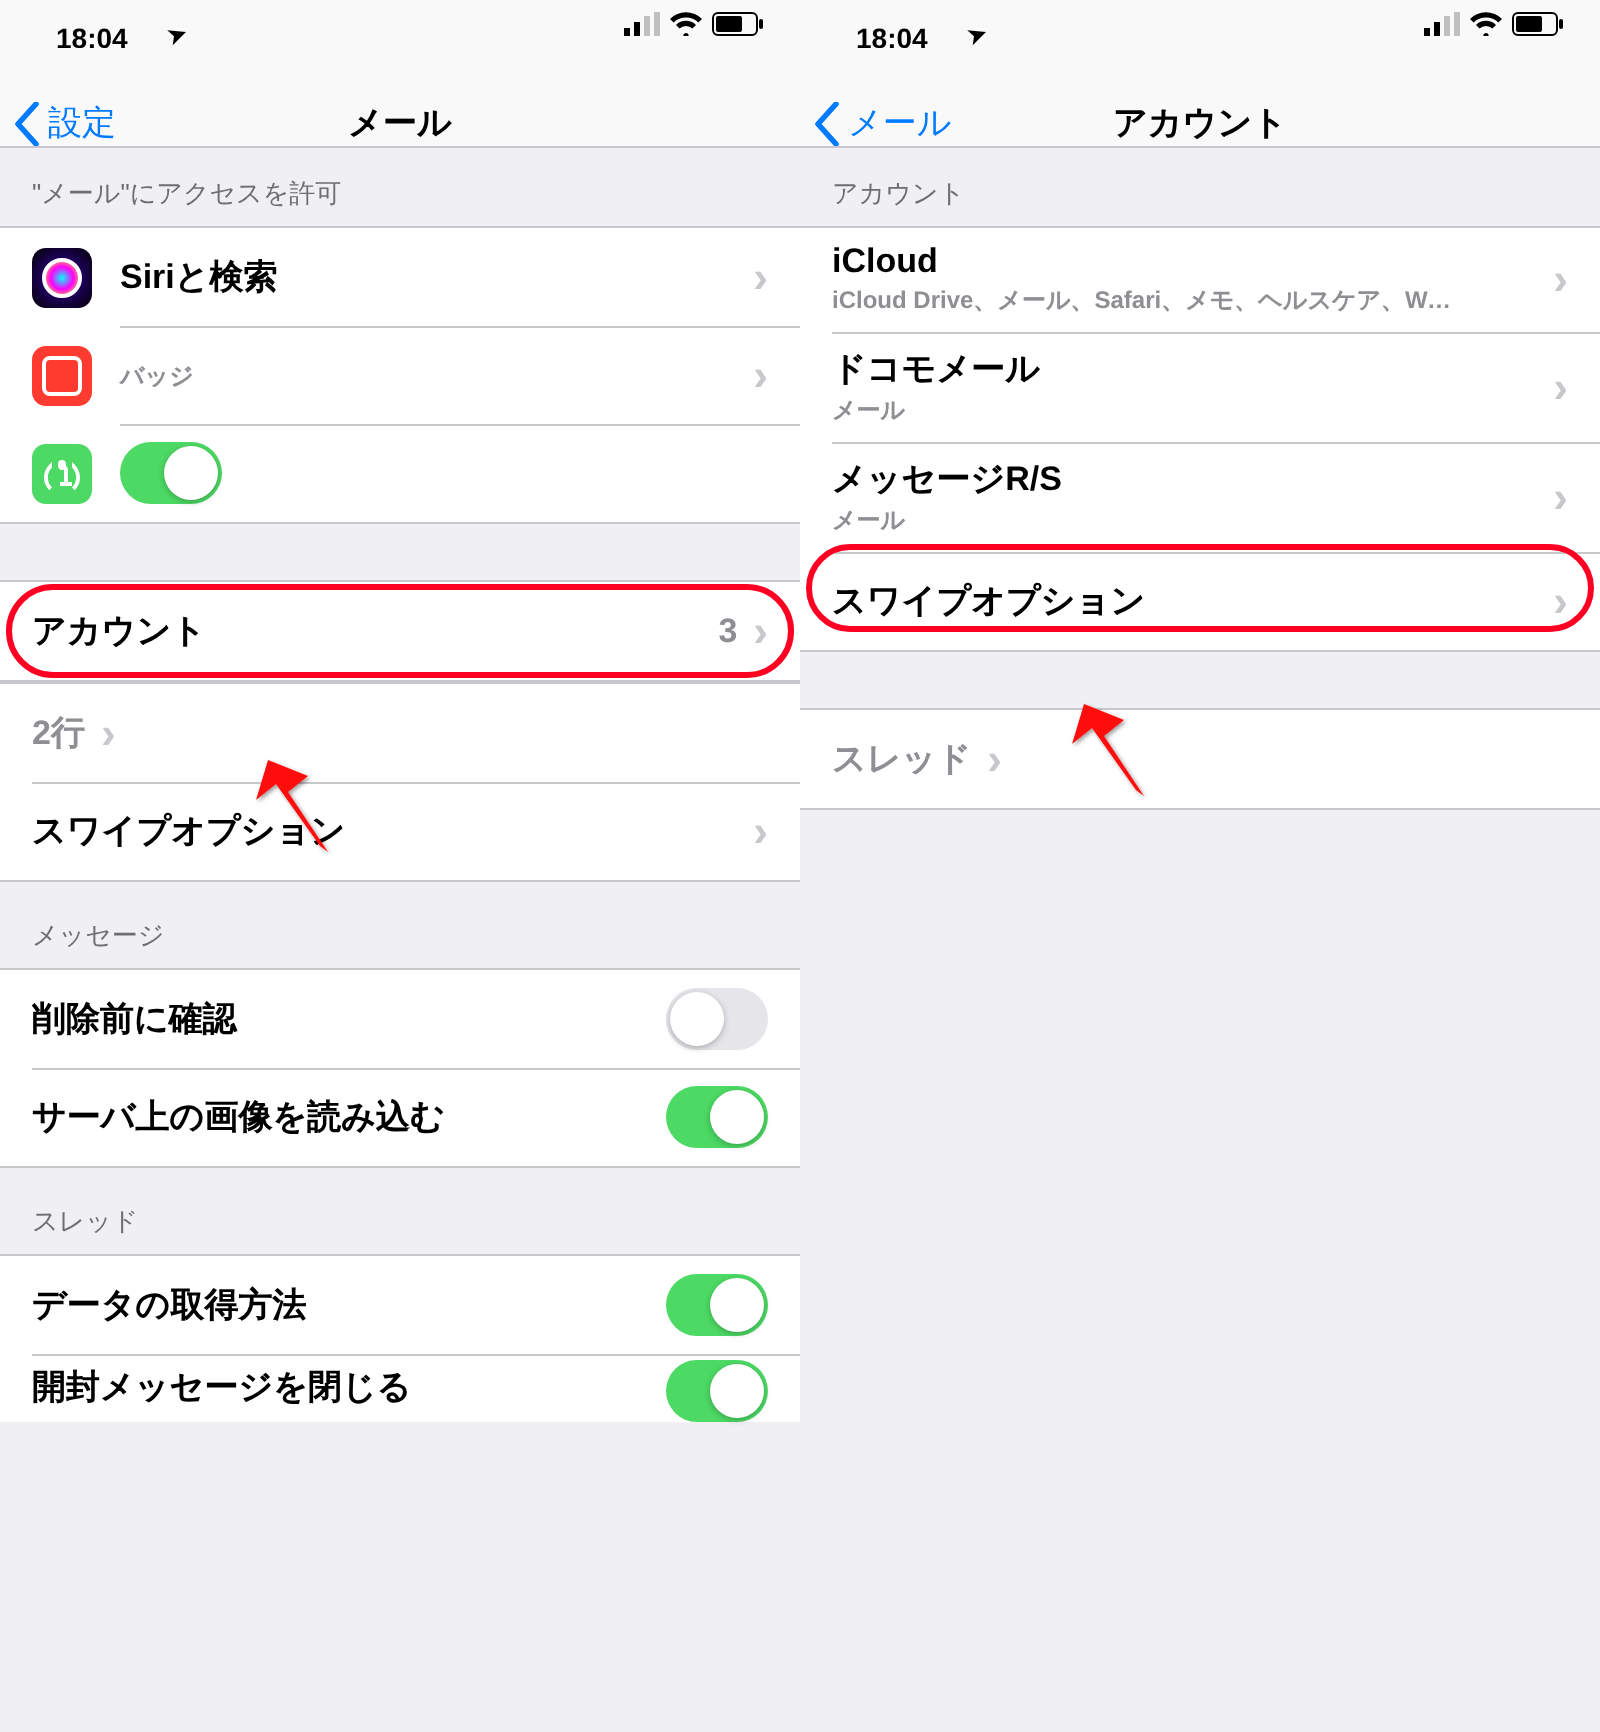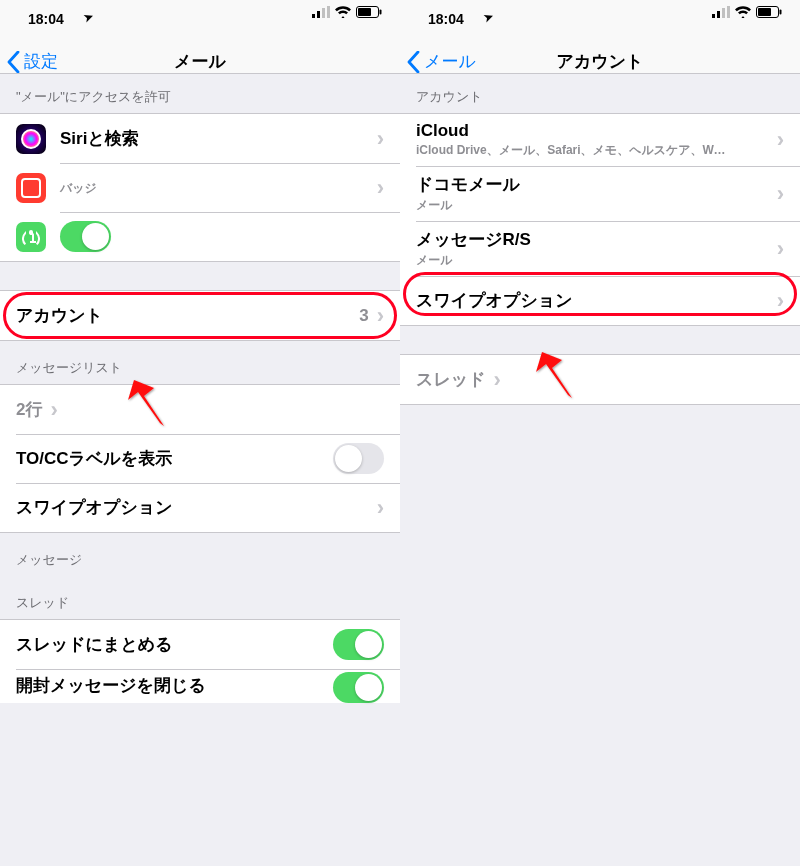--- a/index.html
+++ b/index.html
@@ -250,42 +250,47 @@
   </div>
   <svg class="arrow" style="left:120px;top:378px" viewBox="0 0 50 50">
     <defs>
         <filter id="s1">
           <feDropShadow dx="1" dy="1" stdDeviation="1" flood-opacity="0.4"></feDropShadow>
         </filter>
       </defs>
     <path d="M40 45 L18 14 L8 22 L14 2 L34 10 L24 18 L44 48 Z" fill="#ff1010" filter="url(#s1)"></path>
   </svg>
 
-  <div class="section-header tight">メッセージリスト</div>
   <div class="list-group">
     <div class="row">
       <div class="value">2行</div>
       <span class="chevron">›</span>
     </div>
     <div class="row">
-      <div class="label">TO/CCラベルを表示</div>
+      <div class="label">スワイプオプション</div>
+      <span class="chevron">›</span>
+    </div>
+  </div>
+
+  <div class="section-header tight">メッセージ</div>
+  <div class="list-group">
+    <div class="row">
+      <div class="label">削除前に確認</div>
       <div class="switch off"></div>
     </div>
     <div class="row">
-      <div class="label">スワイプオプション</div>
-      <span class="chevron">›</span>
-    </div>
-  </div>
-
-  <div class="section-header tight">メッセージ</div>
+      <div class="label">サーバ上の画像を読み込む</div>
+      <div class="switch on"></div>
+    </div>
+  </div>
 
   <div class="section-header tight">スレッド</div>
   <div class="list-group" style="border-bottom:none">
     <div class="row">
-      <div class="label">スレッドにまとめる</div>
+      <div class="label">データの取得方法</div>
       <div class="switch on"></div>
     </div>
     <div class="row" style="height:34px;min-height:0;align-items:flex-start;padding-top:5px">
       <div class="label">開封メッセージを閉じる</div>
       <div class="switch on" style="margin-top:-2px"></div>
     </div>
   </div>
 </div>
 
 <div class="phone">

